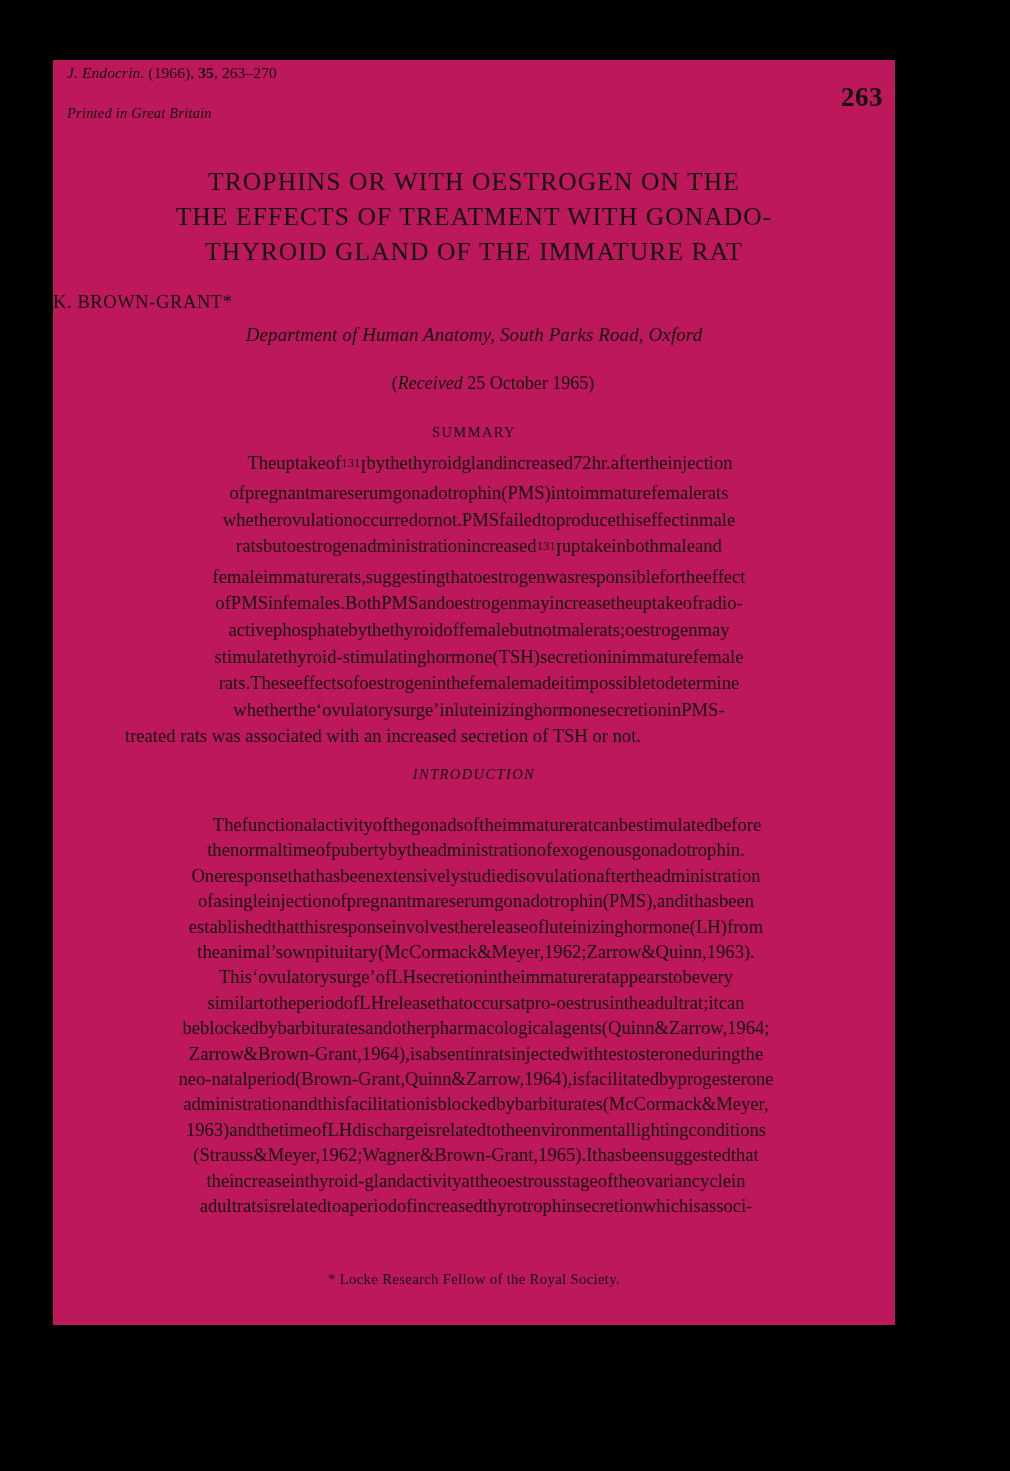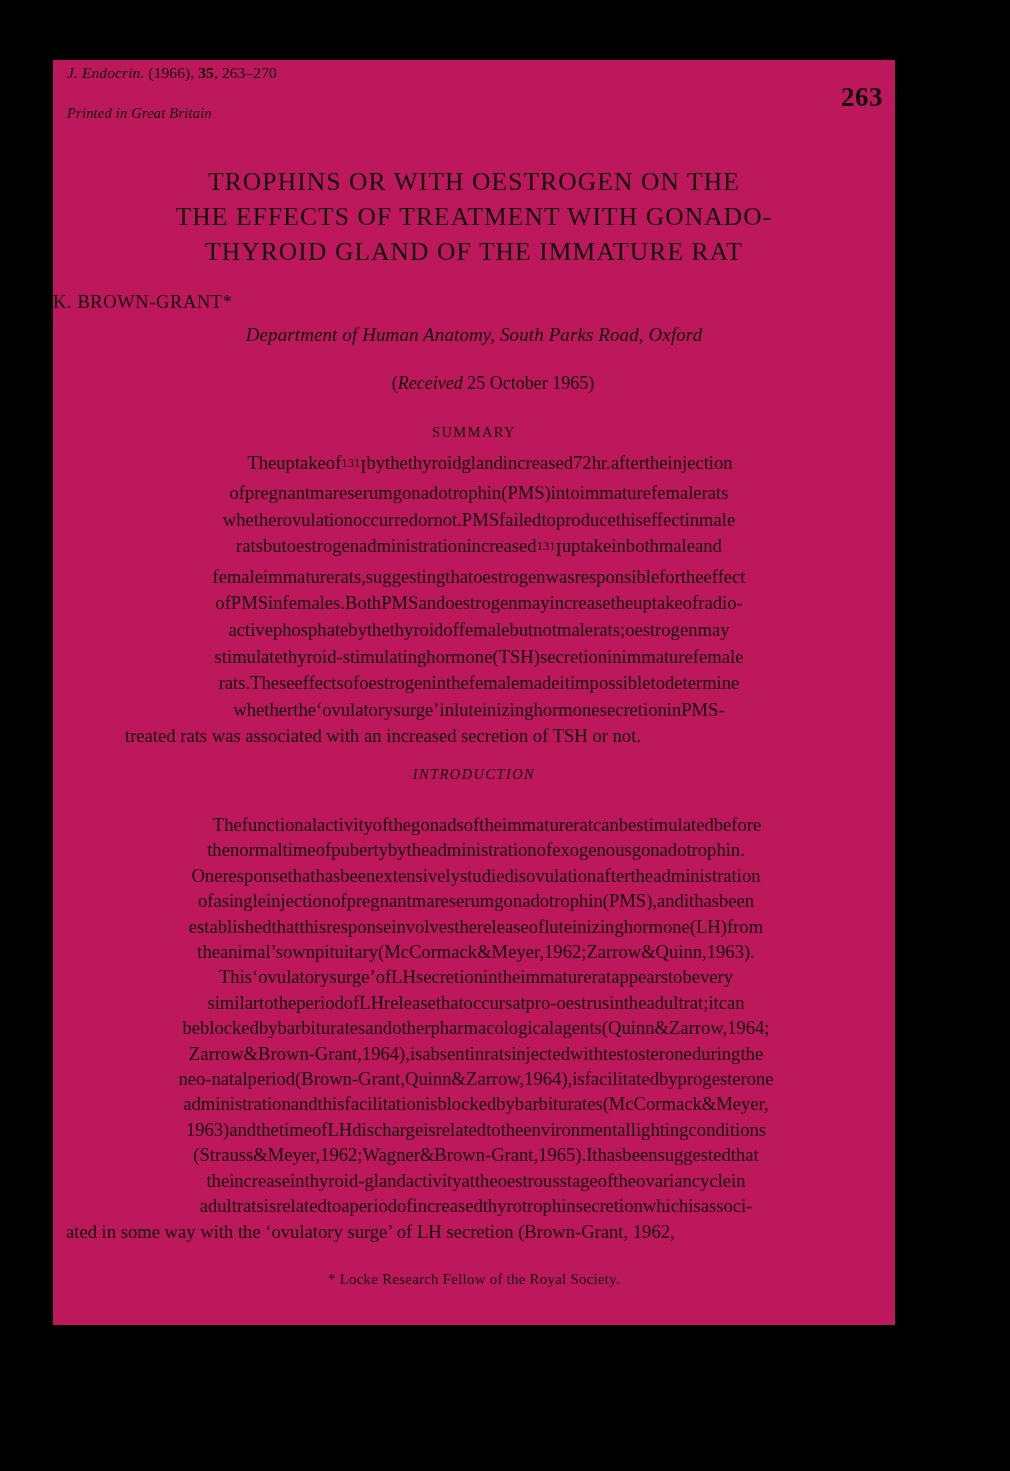--- a/index.html
+++ b/index.html
@@ -238,18 +238,17 @@
       <div class="just-line"><span>This</span><span>‘ovulatory</span><span>surge’</span><span>of</span><span>LH</span><span>secretion</span><span>in</span><span>the</span><span>immature</span><span>rat</span><span>appears</span><span>to</span><span>be</span><span>very</span></div>
       <div class="just-line"><span>similar</span><span>to</span><span>the</span><span>period</span><span>of</span><span>LH</span><span>release</span><span>that</span><span>occurs</span><span>at</span><span>pro-oestrus</span><span>in</span><span>the</span><span>adult</span><span>rat;</span><span>it</span><span>can</span></div>
       <div class="just-line"><span>be</span><span>blocked</span><span>by</span><span>barbiturates</span><span>and</span><span>other</span><span>pharmacological</span><span>agents</span><span>(Quinn</span><span>&amp;</span><span>Zarrow,</span><span>1964;</span></div>
       <div class="just-line"><span>Zarrow</span><span>&amp;</span><span>Brown-Grant,</span><span>1964),</span><span>is</span><span>absent</span><span>in</span><span>rats</span><span>injected</span><span>with</span><span>testosterone</span><span>during</span><span>the</span></div>
       <div class="just-line"><span>neo-natal</span><span>period</span><span>(Brown-Grant,</span><span>Quinn</span><span>&amp;</span><span>Zarrow,</span><span>1964),</span><span>is</span><span>facilitated</span><span>by</span><span>progesterone</span></div>
       <div class="just-line"><span>administration</span><span>and</span><span>this</span><span>facilitation</span><span>is</span><span>blocked</span><span>by</span><span>barbiturates</span><span>(McCormack</span><span>&amp;</span><span>Meyer,</span></div>
       <div class="just-line"><span>1963)</span><span>and</span><span>the</span><span>time</span><span>of</span><span>LH</span><span>discharge</span><span>is</span><span>related</span><span>to</span><span>the</span><span>environmental</span><span>lighting</span><span>conditions</span></div>
       <div class="just-line"><span>(Strauss</span><span>&amp;</span><span>Meyer,</span><span>1962;</span><span>Wagner</span><span>&amp;</span><span>Brown-Grant,</span><span>1965).</span><span>It</span><span>has</span><span>been</span><span>suggested</span><span>that</span></div>
       <div class="just-line"><span>the</span><span>increase</span><span>in</span><span>thyroid-gland</span><span>activity</span><span>at</span><span>the</span><span>oestrous</span><span>stage</span><span>of</span><span>the</span><span>ovarian</span><span>cycle</span><span>in</span></div>
       <div class="just-line"><span>adult</span><span>rats</span><span>is</span><span>related</span><span>to</span><span>a</span><span>period</span><span>of</span><span>increased</span><span>thyrotrophin</span><span>secretion</span><span>which</span><span>is</span><span>associ-</span></div>
-      <div class="just-line last">ated in some way with the ‘ovulatory surge’ of LH secretion (Brown-Grant, 1962,</div>
     </div>
 
   <div class="footnote">* Locke Research Fellow of the Royal Society.</div>
 
 </div>
 
 </body></html>

